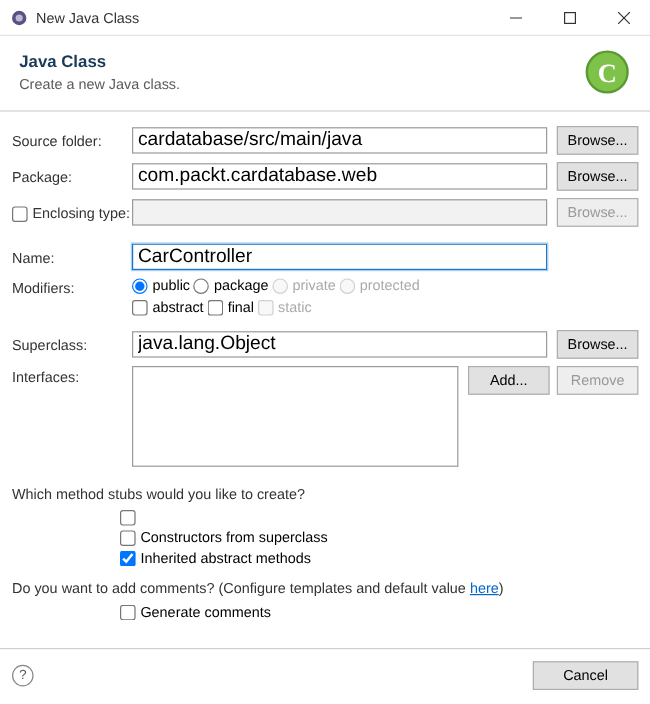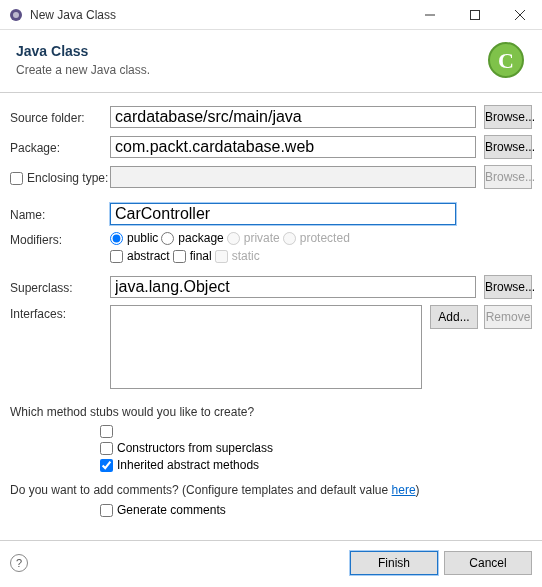--- a/index.html
+++ b/index.html
@@ -17,21 +17,21 @@
     .header-icon { width: 40px; height: 40px; }
     .sep { border-top: 1px solid #cfcfcf; }
     .form { padding: 12px 10px 8px 10px; }
     .row { display: flex; align-items: center; margin-bottom: 6px; }
     .row.top { align-items: flex-start; }
     .lbl { width: 100px; color: #333; padding-top: 2px;}
     .field { flex: 1; margin-right: 8px; }
     .field input[type="text"] { width: 100%; height: 22px; border: 1px solid #999; padding: 2px 4px; font-family: inherit; font-size: 16px; }
     .field input.focus { border: 1px solid #1e74c8; outline: 1px solid #a6cdf5; }
     .field input:disabled { background: #f2f2f2; }
-    .btn { width: 48px; height: 24px; border: 1px solid #adadad; background: #e1e1e1; font-family: inherit; font-size: 12px; cursor: pointer; }
+    .btn { width: 68px; height: 24px; border: 1px solid #adadad; background: #e1e1e1; font-family: inherit; font-size: 12px; cursor: pointer; }
     .btn:disabled { color: #999; background: #eee; }
     .mods { display: flex; flex-wrap: wrap; align-items: center; gap: 6px 3px; }
     .radio, .check { display: flex; align-items: center; gap: 4px; }
     .radio input, .check input { margin: 0; }
     .radio.disabled label, .check.disabled label { color: #aaa; }
     .listbox { width: 100%; height: 84px; border: 1px solid #999; background: #fff; }
     .btncol { display: flex; flex-direction: row; gap: 6px; align-items: flex-end;}
     .question { padding: 2px 10px; color: #333; }
     .link { color: #0066cc; text-decoration: underline; cursor: pointer; margin-top: 24px; }
     .footer { display: flex; align-items: center; padding: 10px; border-top: 1px solid #cfcfcf; margin-top: 10px; }
@@ -198,15 +198,14 @@
 <div class="indent" style="padding-top:4px; padding-bottom:10px;">
   <div class="stubrow">
       <input type="checkbox" style="">
       <label>Generate comments</label>
     </div>
 </div>
 
 <div class="footer">
   <div class="help">?</div>
   <div class="footer-spacer"></div>
-  <button class="btn default">Finish</button>
   <button class="btn">Cancel</button>
 </div>
 
 </body></html>

